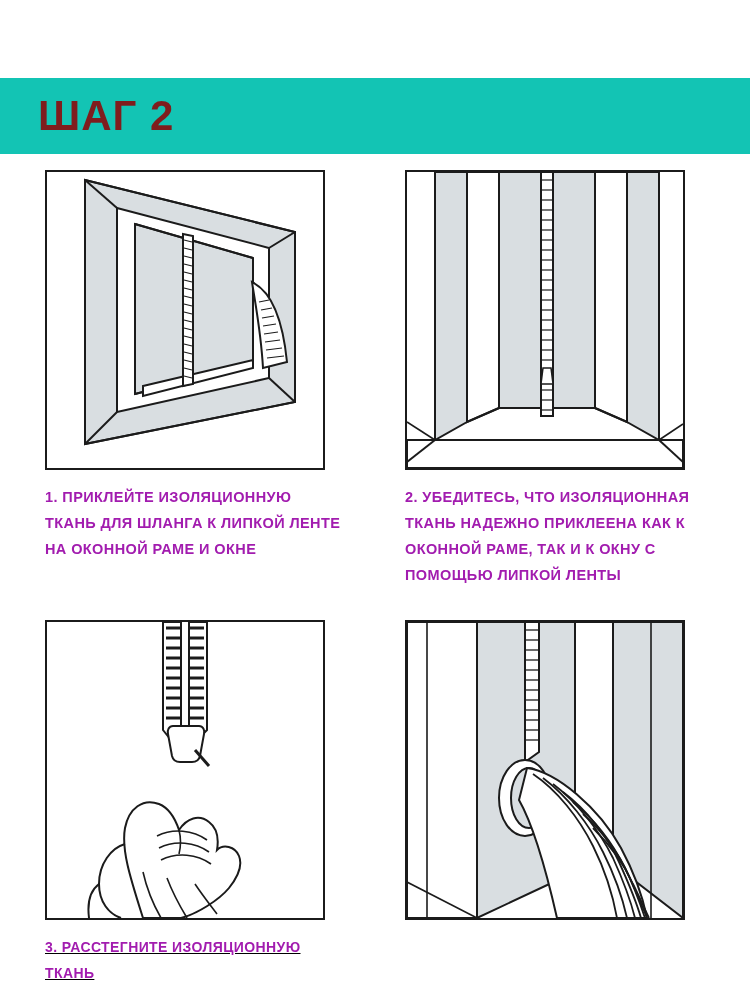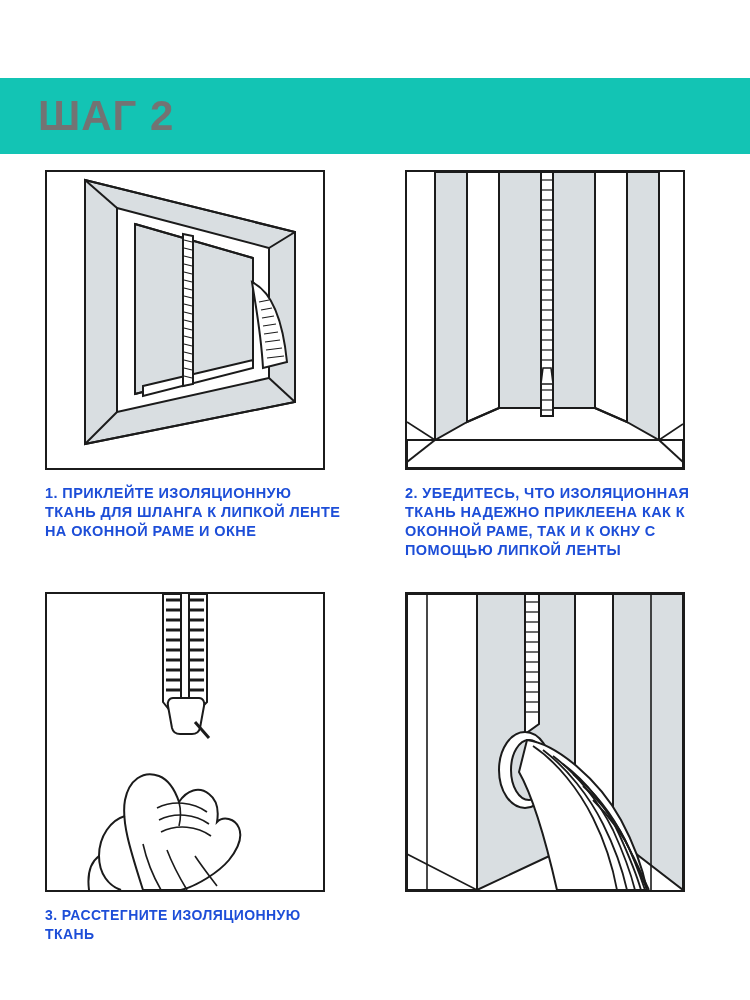--- a/index.html
+++ b/index.html
@@ -29,21 +29,21 @@
     height: 76px;
     background: #13c4b4;
   }
   .header-title {
     position: absolute;
     left: 38px;
     top: 92px;
     font-size: 42px;
     font-weight: bold;
     letter-spacing: 1px;
-    color: #737373;
+    color: #7f1d1d;
     line-height: 48px;
   }
   
   .grid {
     position: absolute;
     left: 0;
     top: 160px;
     width: 750px;
   }
   .row {
@@ -66,22 +66,22 @@
     box-sizing: border-box;
     background: #ffffff;
     position: relative;
     overflow: hidden;
   }
   .caption {
     margin-top: 14px;
     font-size: 14.5px;
     font-weight: bold;
     letter-spacing: 0.4px;
-    line-height: 19px;
-    color: #1d4ed8;
+    line-height: 26px;
+    color: #a21caf;
     width: 300px;
     text-transform: uppercase;
   }
   .caption.small {
     font-size: 14px;
   }
   svg { display: block; }
 </style>
 </head>
 <body>
@@ -207,21 +207,21 @@
 
               <path d="M136,196 l8,0 l2,16 l-12,0 z" fill="#ffffff" stroke-width="1.5"></path>
             </g>
           </svg>
         </div>
         <div class="caption">2. УБЕДИТЕСЬ, ЧТО ИЗОЛЯЦИОННАЯ ТКАНЬ НАДЕЖНО ПРИКЛЕЕНА КАК К ОКОННОЙ РАМЕ, ТАК И К ОКНУ С ПОМОЩЬЮ ЛИПКОЙ ЛЕНТЫ</div>
       </div>
 
     </div>
 
-    <div class="row" style="margin-top:22px;">
+    <div class="row" style="margin-top:22px;text-decoration:underline;">
 
       <div class="cell">
         <div class="figure">
           <svg width="276" height="296" viewBox="0 0 276 296">
             <g fill="none" stroke="#1b1b1b" stroke-width="2">
               <rect x="0" y="0" width="276" height="296" fill="#ffffff" stroke="none"></rect>
 
               <polygon points="116,0 134,0 134,108 124,118 116,108" fill="#ffffff"></polygon>
               <polygon points="142,0 160,0 160,108 150,118 142,108" fill="#ffffff"></polygon>
 

